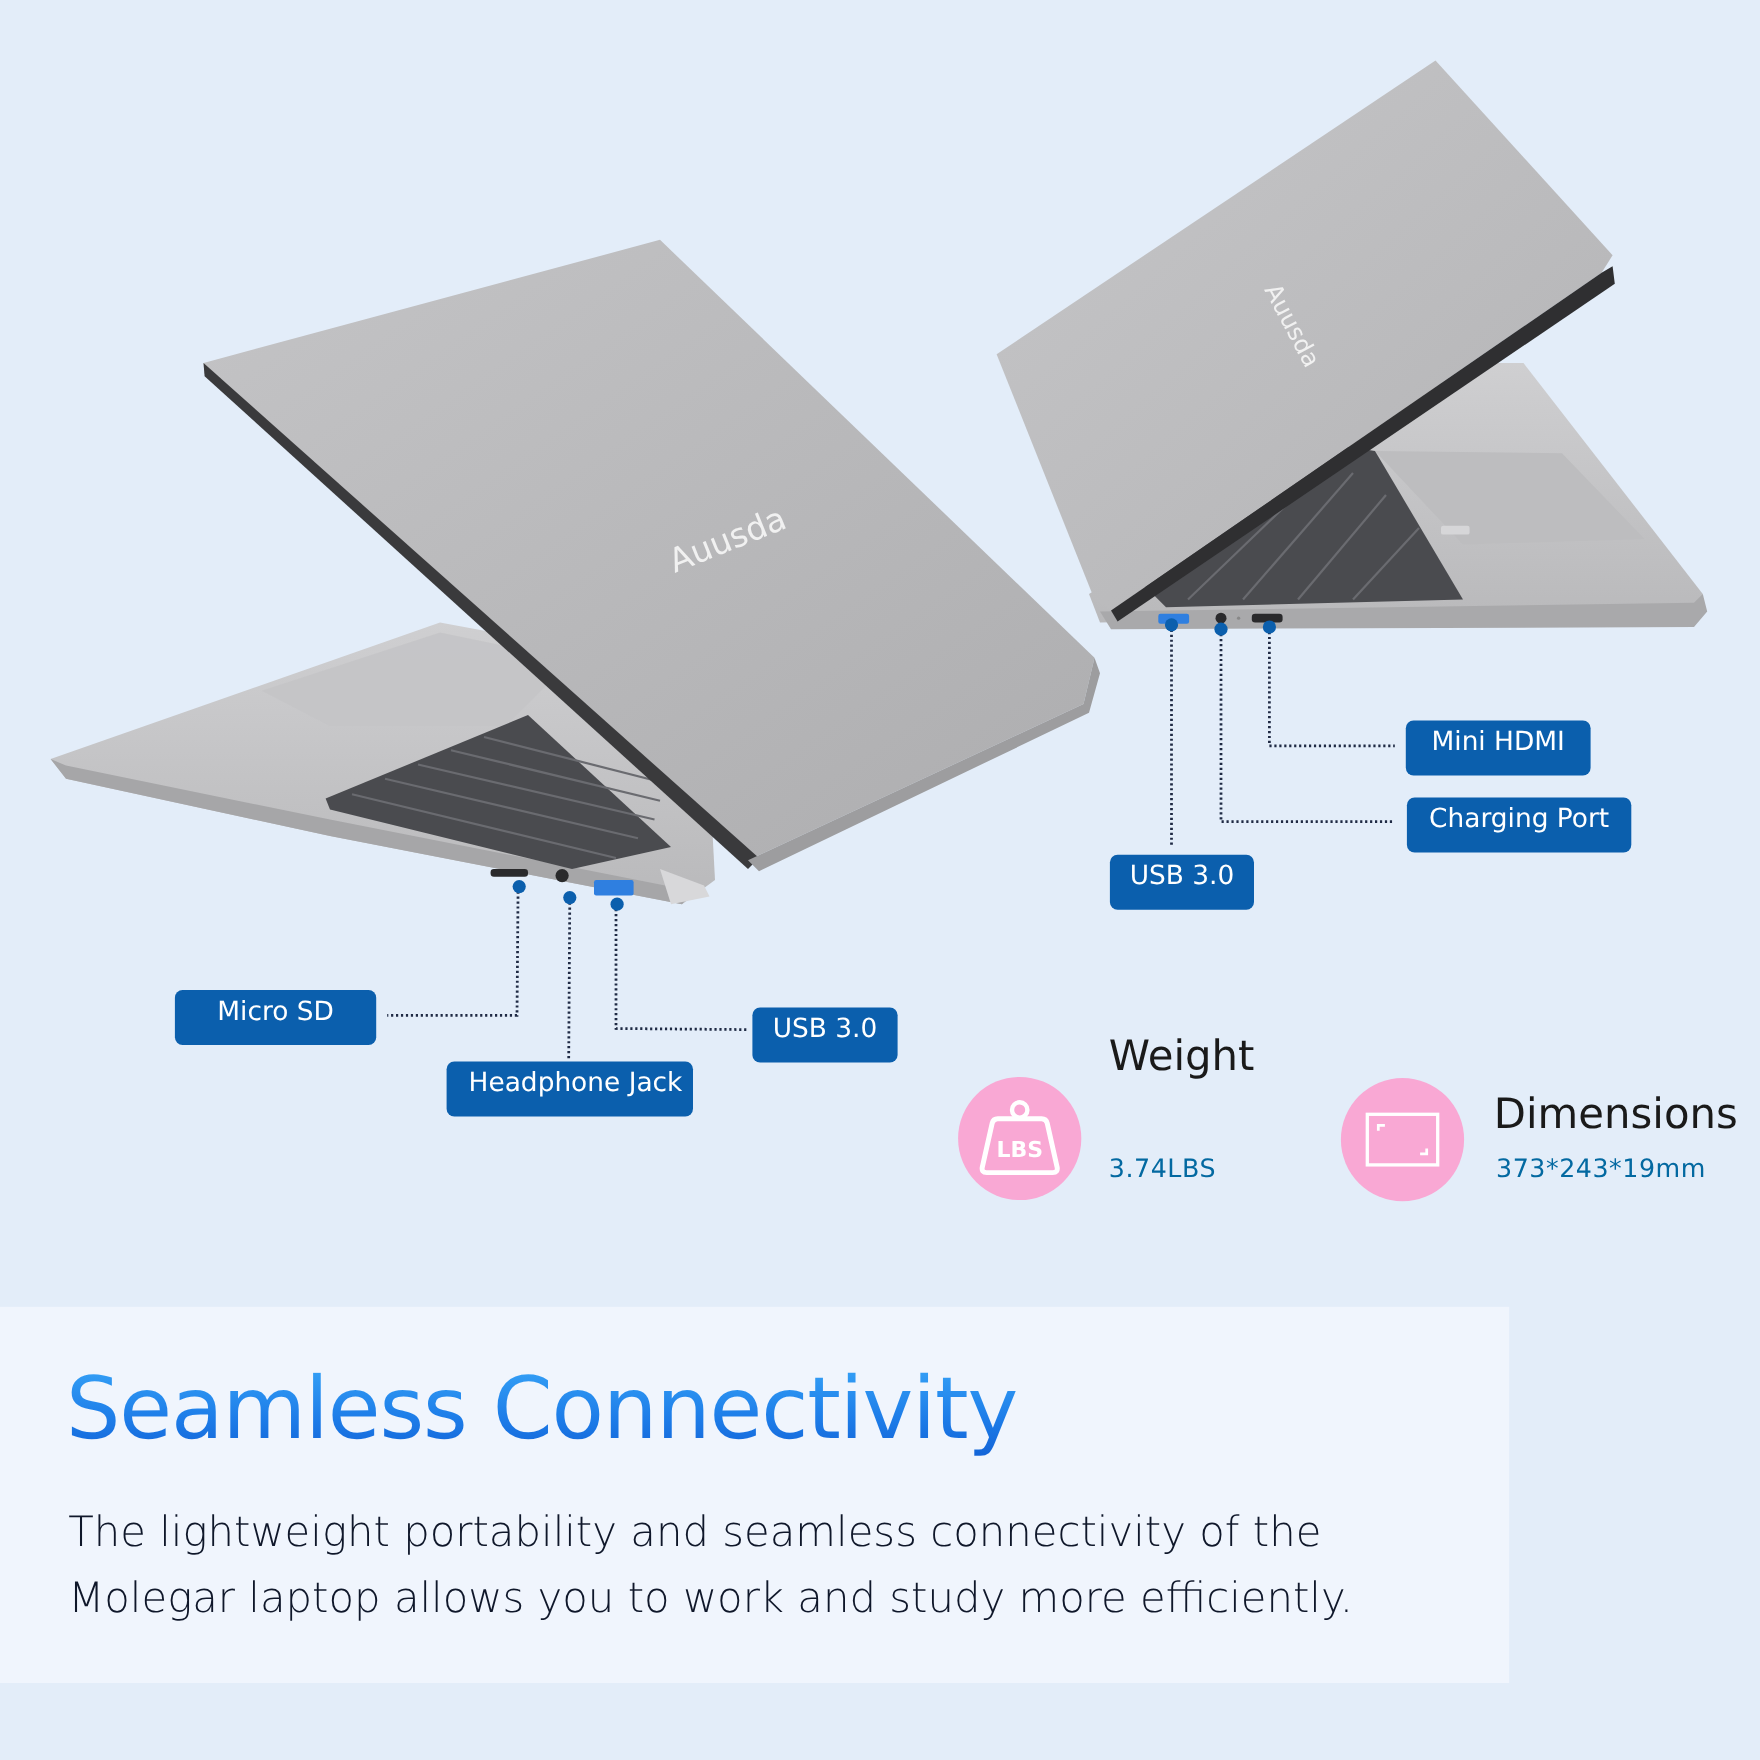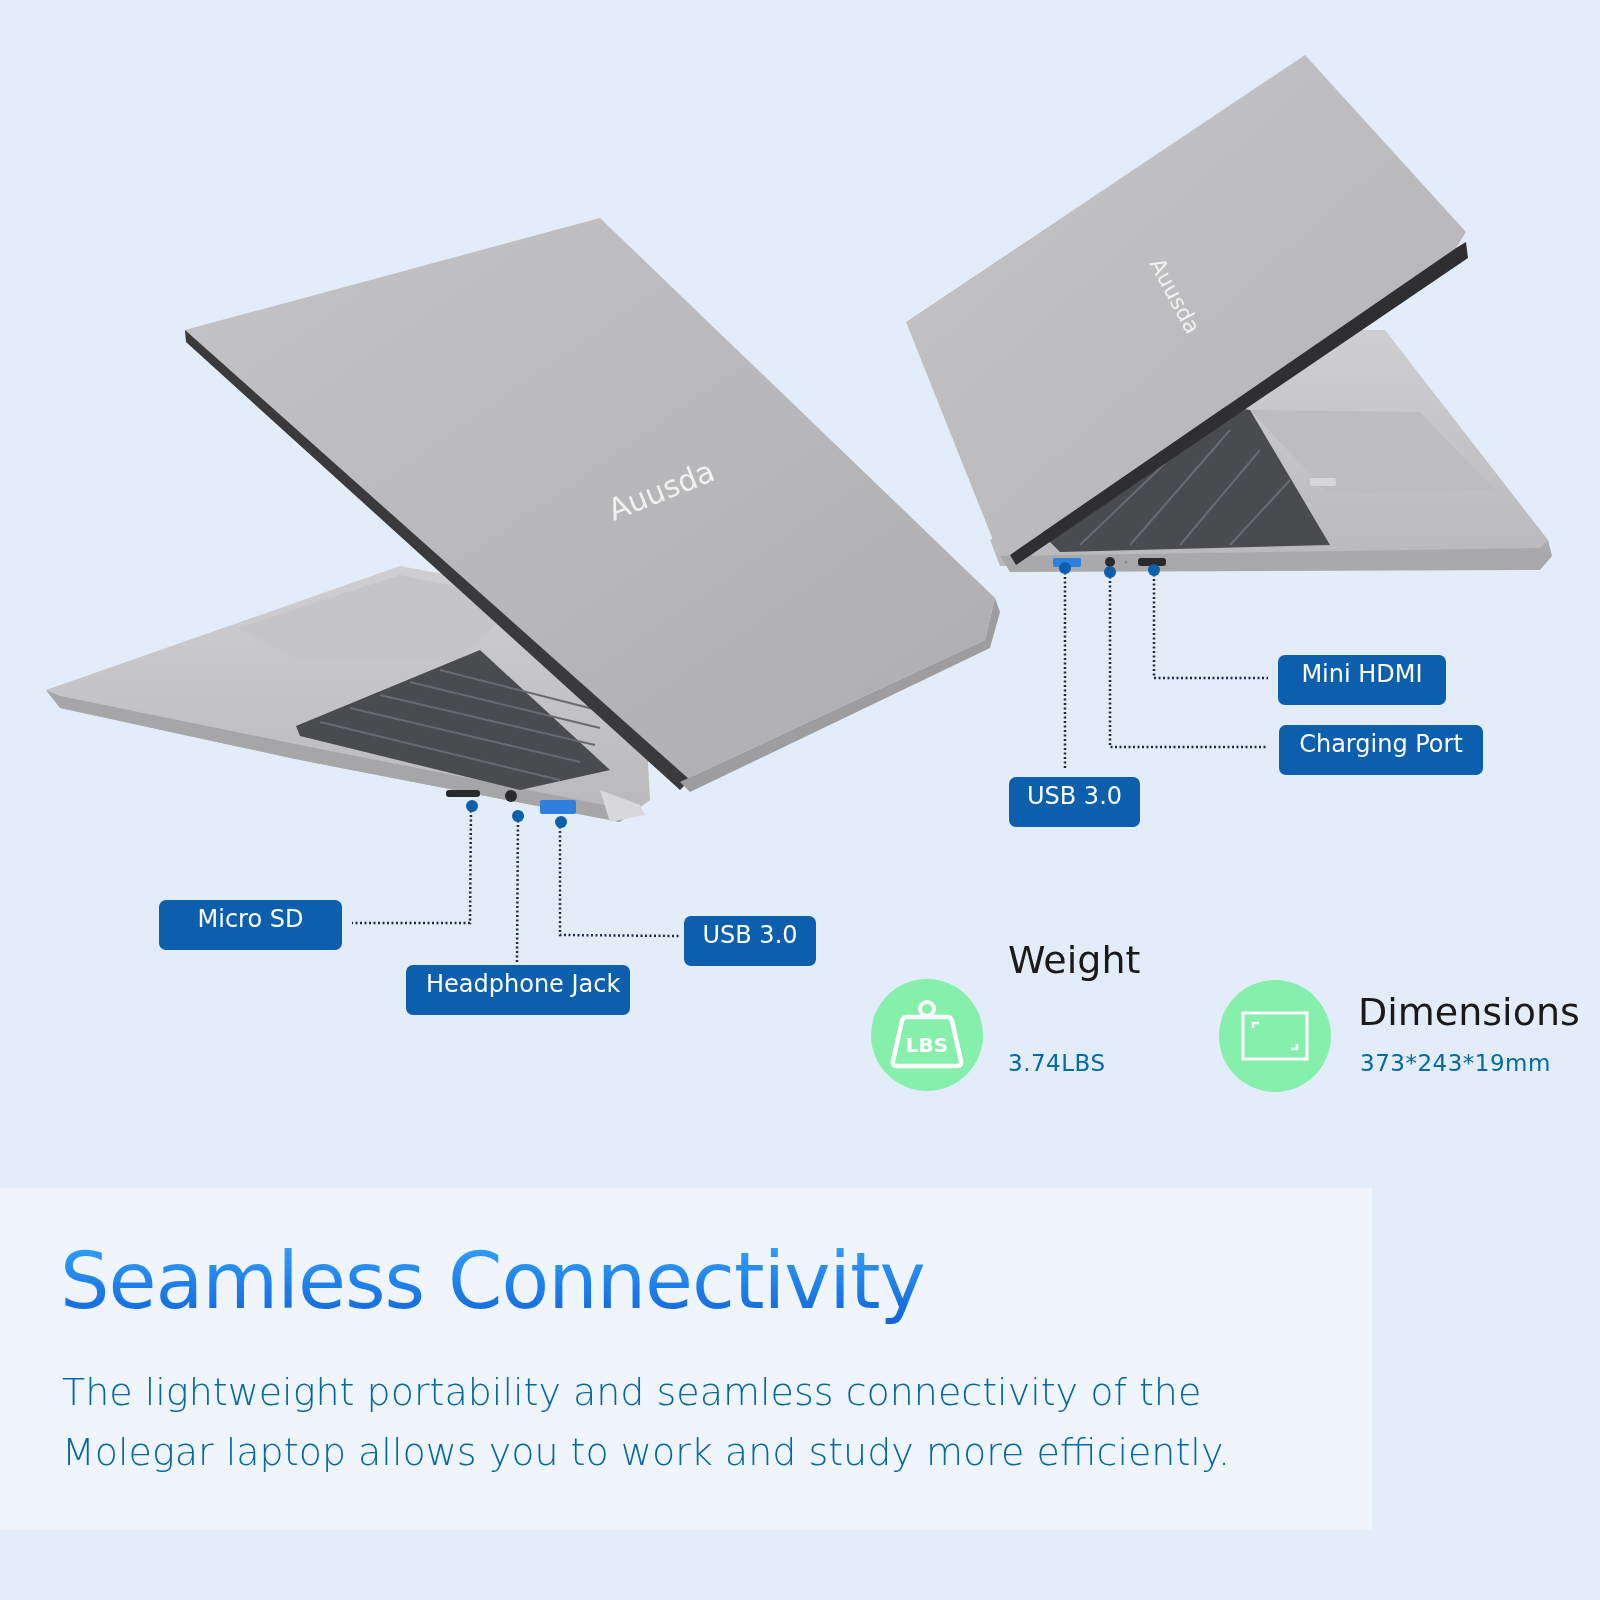--- a/index.html
+++ b/index.html
@@ -13,21 +13,21 @@
   .port-label {
     position: absolute; height: 50px; border-radius: 7px;
     background: #0b5fad; color: #ffffff;
     font-family: "DejaVu Sans", sans-serif; font-size: 24px;
     line-height: 39px; text-align: center; white-space: nowrap;
     box-sizing: border-box; padding: 0 14px;
   }
 
   .spec-icon {
     position: absolute; width: 112px; height: 112px; border-radius: 50%;
-    background: #86efac;
+    background: #f9a8d4;
   }
   .spec-title {
     position: absolute; font-family: "DejaVu Sans", sans-serif;
     font-size: 38px; color: #1a1a1a; white-space: nowrap;
   }
   .spec-value {
     position: absolute; font-family: "DejaVu Sans", sans-serif;
     font-size: 23px; color: #0369a1; white-space: nowrap; letter-spacing: 0.5px;
   }
 
@@ -38,21 +38,21 @@
   .headline {
     position: absolute; left: 60px; top: 1236px;
     font-family: "DejaVu Sans", sans-serif; font-weight: normal;
     font-size: 78px; letter-spacing: -1px; white-space: nowrap;
     background: linear-gradient(180deg, #38a6f8 0%, #1d7ce8 60%, #1262d6 100%);
     -webkit-background-clip: text; background-clip: text; color: transparent;
   }
   .body-text {
     position: absolute; left: 62px; top: 1362px; width: 1290px;
     font-family: "DejaVu Sans", sans-serif; font-size: 38px; line-height: 60px;
-    color: #0369a1; font-weight: 300;
+    color: #0f172a; font-weight: 300;
   }
 </style>
 </head>
 <body>
 
 <svg class="scene" width="1600" height="1600" viewBox="0 0 1600 1600">
   <defs>
     <linearGradient id="lidL" x1="0" y1="0" x2="1" y2="1">
       <stop offset="0" stop-color="#c4c4c6"></stop>
       <stop offset="1" stop-color="#adadaf"></stop>

